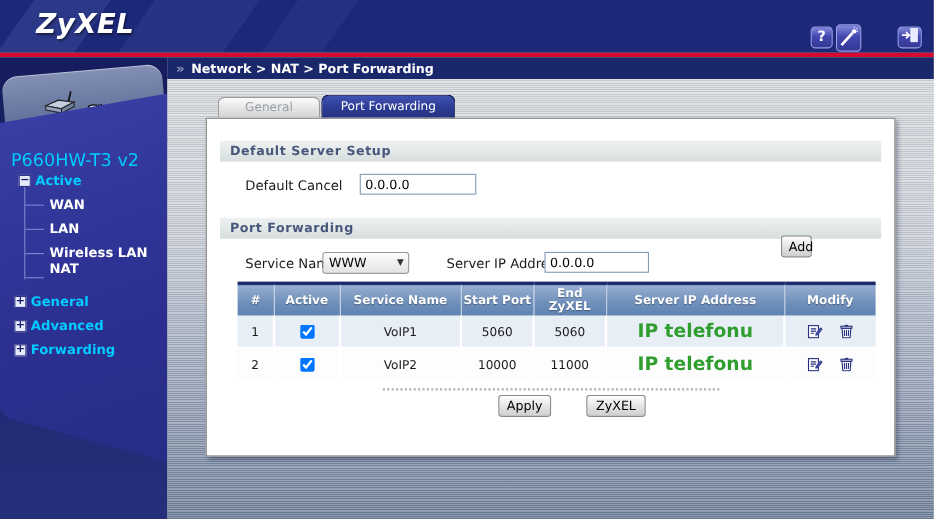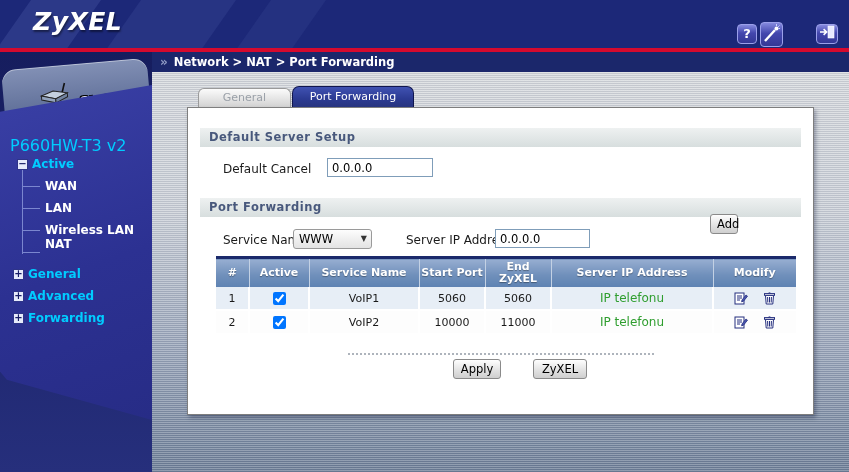--- a/index.html
+++ b/index.html
@@ -87,21 +87,21 @@
   .pf-table col.c0{width:33px}.pf-table col.c1{width:60px}.pf-table col.c2{width:110px}
   .pf-table col.c3{width:66px}.pf-table col.c4{width:66px}.pf-table col.c5{width:162px}.pf-table col.c6{width:83px}
   .pf-table th{background:linear-gradient(180deg,#97aed1,#7090bb 55%,#5d82b2);border-top:3px solid #1b2a6b;
        color:#fff;font-weight:bold;padding:2px 1px;border-right:1px solid #c3d1e4;text-shadow:0 1px 1px rgba(0,0,0,.35);
        font-size:11px;line-height:12px}
   .pf-table th:last-child{border-right:none}
   .pf-table td{text-align:center;padding:4px 0;border-right:2px solid #fff;border-bottom:2px solid #fff;color:#1a1a1a}
   .pf-table td:last-child{border-right:none}
   .pf-table tr.r0 td{background:#e7eef6}
   .pf-table tr.r1 td{background:#fdfdfd}
-  .pf-table .green{color:#2f9e2f;font-weight:normal;font-size:12px}
+  .pf-table .green{color:#2f9e2f;font-weight:bold;font-size:17px}
   .pf-table input[type=checkbox]{width:13px;height:13px;margin:0;vertical-align:middle;cursor:pointer}
   .mod-icons svg{vertical-align:middle;margin:0 6px;cursor:pointer}
 </style>
 </head>
 <body>
 
 <div class="banner">
   <div class="chev c1"></div>
   <div class="chev c2"></div>
   <div class="chev c3"></div>

